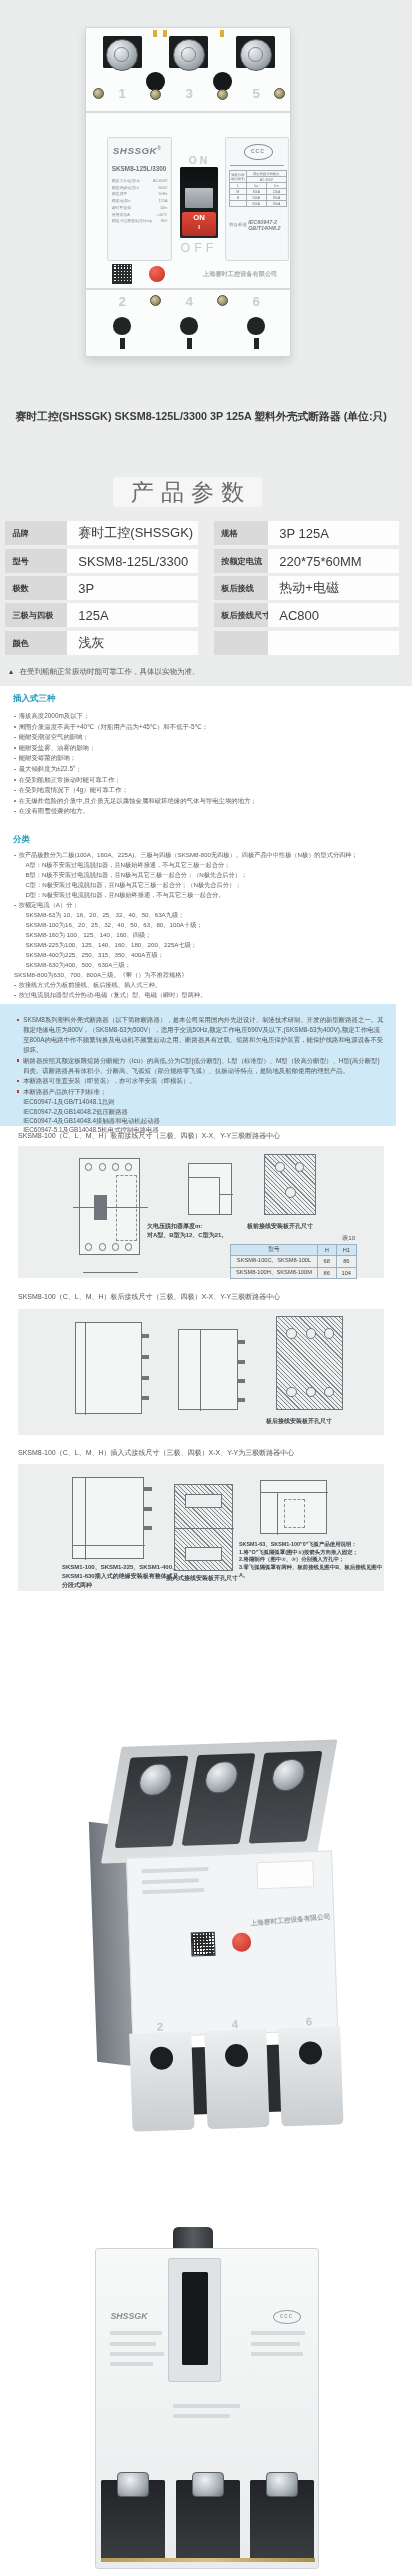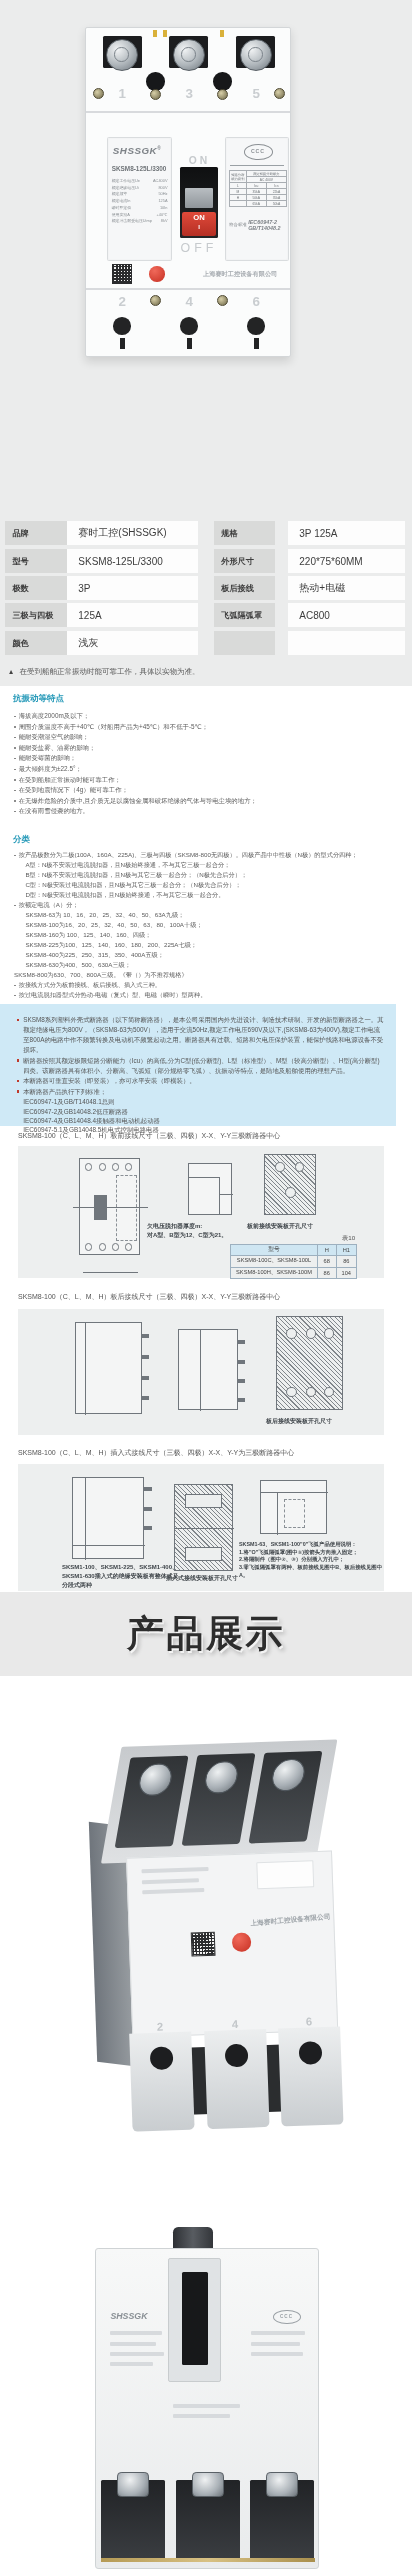--- a/index.html
+++ b/index.html
@@ -48,23 +48,23 @@
 .well{position:absolute;top:286px;width:44px;height:38px}
 .well .wh{position:absolute;left:13.4px;top:3.1px;width:17.5px;height:17.5px;border-radius:50%;background:#232425}
 .well .ws{position:absolute;left:19.6px;top:24px;width:5.2px;height:11.3px;background:#232425}
 
 
 #page-title{position:absolute;left:15.5px;top:410px;width:386px;font-size:10.8px;font-weight:bold;color:#3b3b3b}
 #param-plaque{position:absolute;left:113px;top:477px;width:149px;height:30px;background:#f6f6f6;border-radius:4.1px;
  display:flex;align-items:center;justify-content:center;font-size:23px;font-weight:300;color:#6b6b6b;letter-spacing:7.2px;text-indent:7.2px}
 .prow{position:absolute;height:24px}
 .pcell-l{position:absolute;top:0;height:24px;background:#d9dad9;display:flex;align-items:center;padding-left:7.2px;font-size:8.2px;font-weight:bold;color:#3d3d3d}
-.pcell-v{position:absolute;top:0;height:24px;background:#fdfdfd;display:flex;align-items:center;padding-left:11.3px;font-size:10px;color:#3d3d3d}
+.pcell-v{position:absolute;top:0;height:24px;background:#fdfdfd;display:flex;align-items:center;padding-left:11.3px;font-size:13px;color:#3d3d3d}
 .gl .pcell-l{left:5.2px;width:73px}.gl .pcell-v{left:67px;width:131px}
-.gr .pcell-l{left:214px;width:61px}.gr .pcell-v{left:288px;width:117px}
+.gr .pcell-l{left:214px;width:61px}.gr .pcell-v{left:268px;width:131px}
 #param-note{position:absolute;left:7.7px;top:667px;width:361px;font-size:7.5px;color:#5a5a5a;display:flex;gap:5.2px}
 #param-note .tri{color:#444;font-size:6.7px;padding-top:0.5px}
 
 
 .sec-h{position:absolute;left:13px;font-size:8.5px;font-weight:bold;color:#2599b8}
 .tlist{position:absolute;left:13px;width:384px}
 .li{position:relative;padding-left:5.7px;font-size:6.4px;color:#5c5c5c;line-height:10.6px}
 .cl .li{font-size:6.2px;line-height:10px}
 .li.b::before{content:"";position:absolute;left:1px;top:4.6px;width:1.5px;height:1.5px;border-radius:50%;background:#777}
 .li.i1{padding-left:12.4px}
@@ -265,21 +265,23 @@
           <div class="wh"></div>
           <div class="ws"></div>
         </div>
       <div class="well" style="left:148px">
           <div class="wh"></div>
           <div class="ws"></div>
         </div>
     </div>
   </div>
 
-
+  <h1 id="page-title">赛时工控(SHSSGK) SKSM8-125L/3300 3P 125A 塑料外壳式断路器 (单位:只)</h1>
+
+  <div id="param-plaque">产品参数</div>
 
   <div class="prow gl" style="top:521px">
     <div class="pcell-l">品牌</div>
     <div class="pcell-v">赛时工控(SHSSGK)</div>
   </div>
   <div class="prow gl" style="top:549px">
     <div class="pcell-l">型号</div>
     <div class="pcell-v">SKSM8-125L/3300</div>
   </div>
   <div class="prow gl" style="top:576px">
@@ -292,42 +294,42 @@
   </div>
   <div class="prow gl" style="top:631px">
     <div class="pcell-l">颜色</div>
     <div class="pcell-v">浅灰</div>
   </div>
   <div class="prow gr" style="top:521px">
     <div class="pcell-l">规格</div>
     <div class="pcell-v">3P 125A</div>
   </div>
   <div class="prow gr" style="top:549px">
-    <div class="pcell-l">外形尺寸</div>
+    <div class="pcell-l">按额定电流</div>
     <div class="pcell-v">220*75*60MM</div>
   </div>
   <div class="prow gr" style="top:576px">
     <div class="pcell-l">板后接线</div>
     <div class="pcell-v">热动+电磁</div>
   </div>
   <div class="prow gr" style="top:603px">
-    <div class="pcell-l">飞弧隔弧罩</div>
+    <div class="pcell-l">板后接线尺寸</div>
     <div class="pcell-v">AC800</div>
   </div>
   <div class="prow gr" style="top:631px">
     <div class="pcell-l"></div>
     <div class="pcell-v"></div>
   </div>
 
   <div id="param-note">
     <span class="tri">▲</span>
     <span>在受到船舶正常振动时能可靠工作，具体以实物为准。</span>
   </div>
 
-  <div class="sec-h" style="top:693px">抗振动等特点</div>
+  <div class="sec-h" style="top:693px">插入式三种</div>
   <div class="tlist" style="top:711px">
     <div class="li b">海拔高度2000m及以下；</div>
     <div class="li b">周围介质温度不高于+40℃（对船用产品为+45℃）和不低于-5℃；</div>
     <div class="li b">能耐受潮湿空气的影响；</div>
     <div class="li b">能耐受盐雾、油雾的影响；</div>
     <div class="li b">能耐受霉菌的影响；</div>
     <div class="li b">最大倾斜度为±22.5°；</div>
     <div class="li b">在受到船舶正常振动时能可靠工作；</div>
     <div class="li b">在受到地震情况下（4g）能可靠工作；</div>
     <div class="li b">在无爆炸危险的介质中,且介质无足以腐蚀金属和破坏绝缘的气体与导电尘埃的地方；</div>
@@ -466,23 +468,20 @@
       <div class="dash" style="left:23px;top:18.5px;width:20.6px;height:29px"></div>
     </div>
     <div class="dusage" style="left:221px;top:77px;width:149px">
       <div>SKSM1-63、SKSM1-100"0"飞弧产品使用说明：</div>
       <div>1.将"O"飞弧隔弧罩(图中①)按箭头方向推入固定；</div>
       <div>2.将隔制件（图中②、③）分别插入方孔中；</div>
       <div>3.零飞弧隔弧罩有两种、板前接线见图中B、板后接线见图中A。</div>
     </div>
   </div>
 
-  <div class="big-header" style="top:1592px;height:84px">
-    <span>产品展示</span>
-  </div>
 
   <div id="photo1">
     <div class="rot">
       <div class="p1-side"></div>
       <div class="p1-top">
         <div class="p1-wellT" style="left:11.3px">
             <div class="mscrew"></div>
           </div>
         <div class="p1-wellT" style="left:78px">
             <div class="mscrew"></div>

